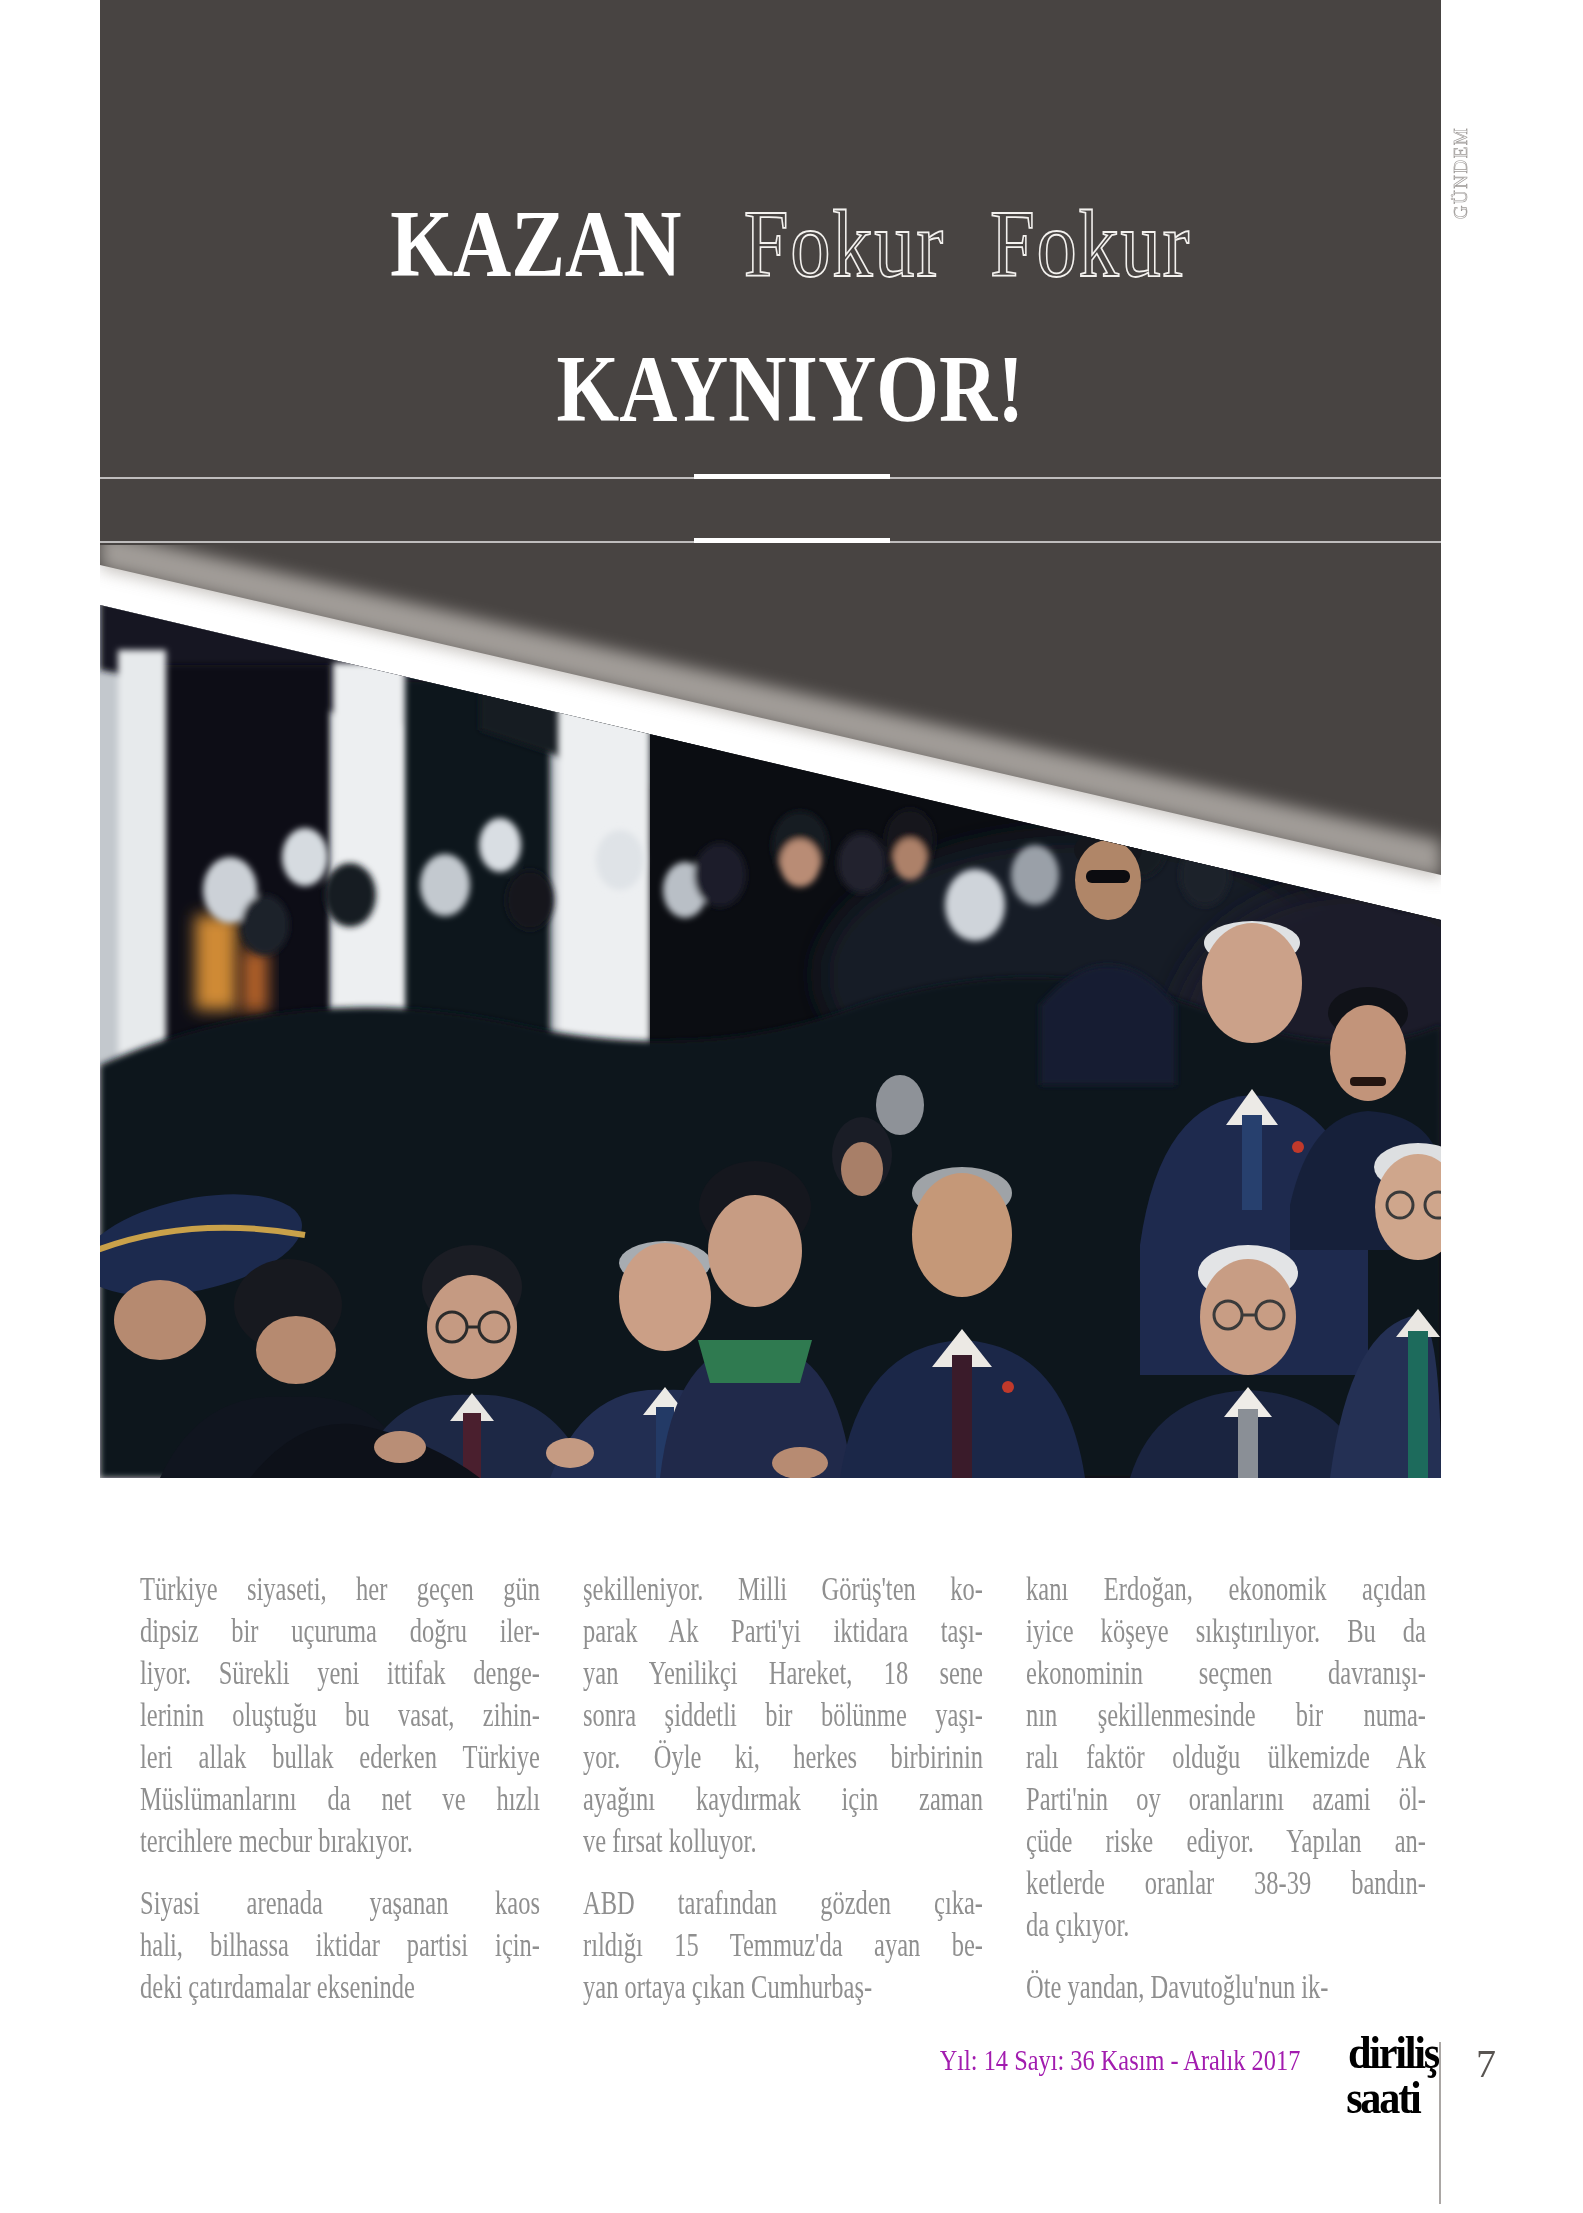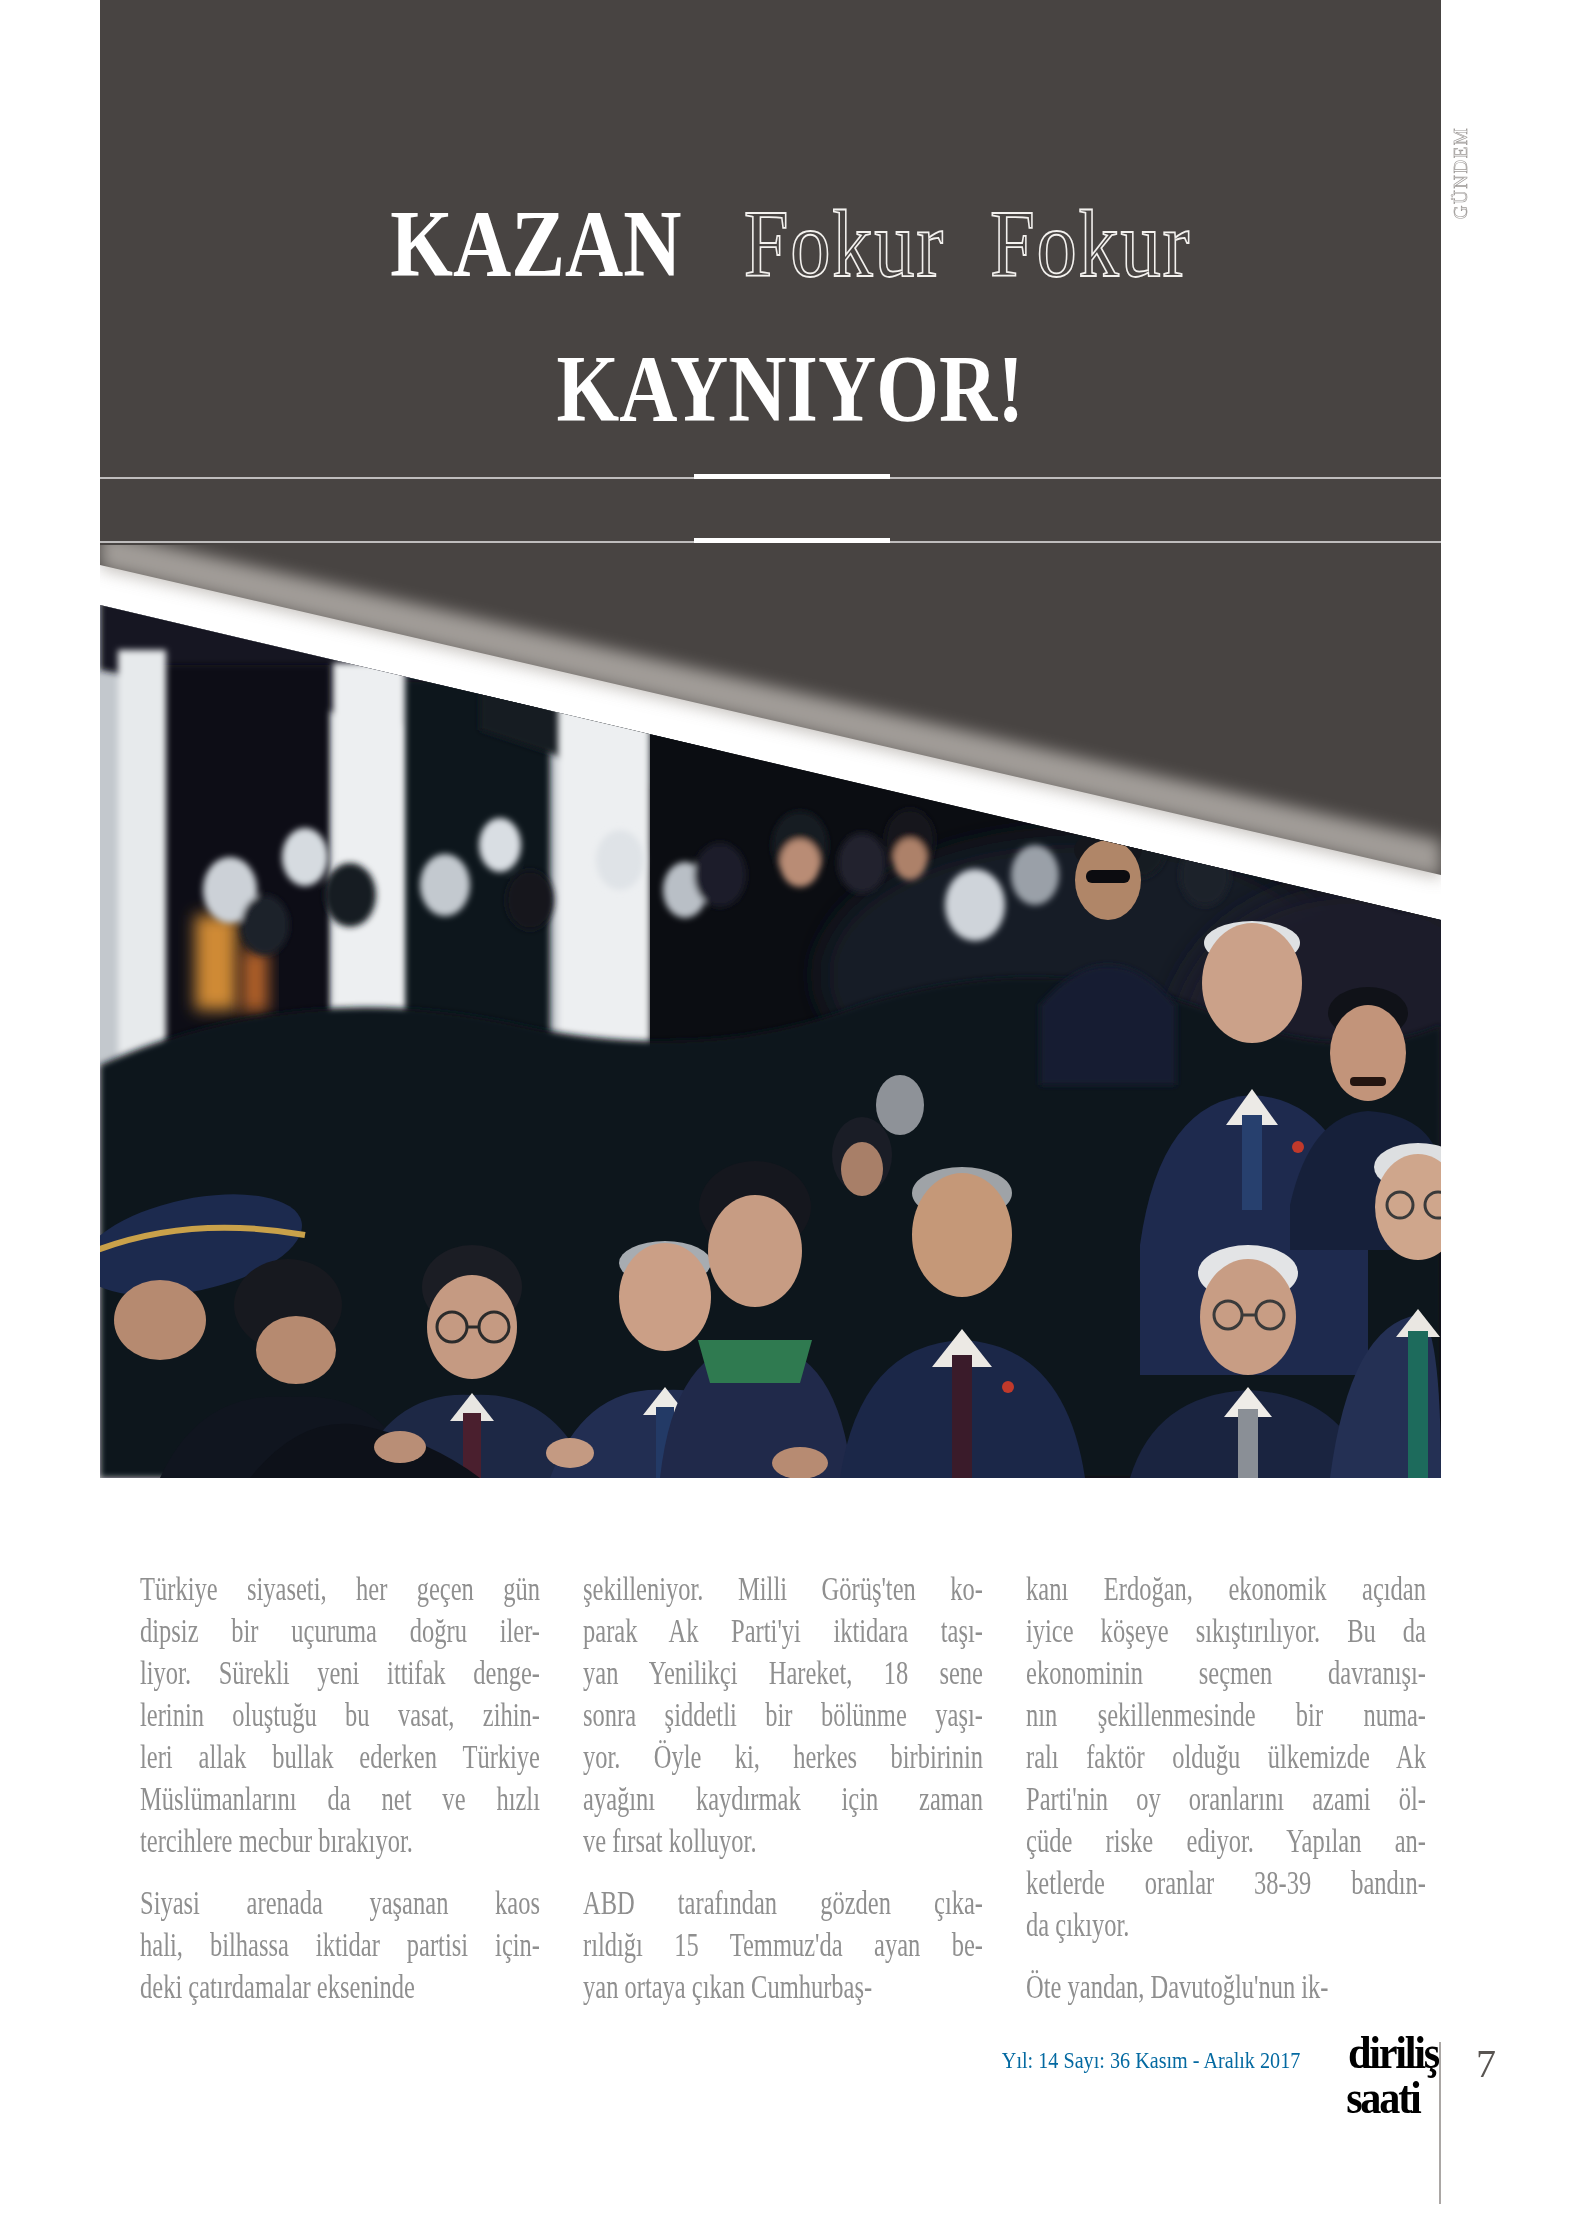--- a/index.html
+++ b/index.html
@@ -33,22 +33,22 @@
 
   
   .col{position:absolute;top:1568px;width:555px;transform:scaleX(.7207);transform-origin:0 0;
        font-size:34px;line-height:42px;color:#8f8f8f;}
   .col.c1{left:140px}.col.c2{left:583px}.col.c3{left:1026px}
   .para + .para{margin-top:20px;}
   .jline{text-align:justify;text-align-last:justify;}
   .jline.last{text-align-last:left;}
 
   
-  .footer-info{position:absolute;right:311px;top:2046px;font-size:24px;line-height:28px;
-               color:#0369a1;white-space:nowrap;}
+  .footer-info{position:absolute;right:311px;top:2046px;font-size:29px;line-height:28px;
+               color:#a21caf;white-space:nowrap;}
   .cond-r{display:inline-block;transform:scaleX(.84);transform-origin:100% 50%;}
   .logo{position:absolute;right:173px;top:2030px;text-align:left;font-weight:bold;
         font-size:47px;line-height:45px;letter-spacing:-2.5px;color:#000000;white-space:nowrap;}
   .logo .cond-r{transform:scaleX(.9);}
   .divider{position:absolute;left:1439px;top:2042px;width:2px;height:162px;background:#aba7a5;}
   .pagenum{position:absolute;left:1476px;top:2042px;font-size:40px;line-height:44px;color:#595552;}
 </style>
 </head>
 <body>
 

